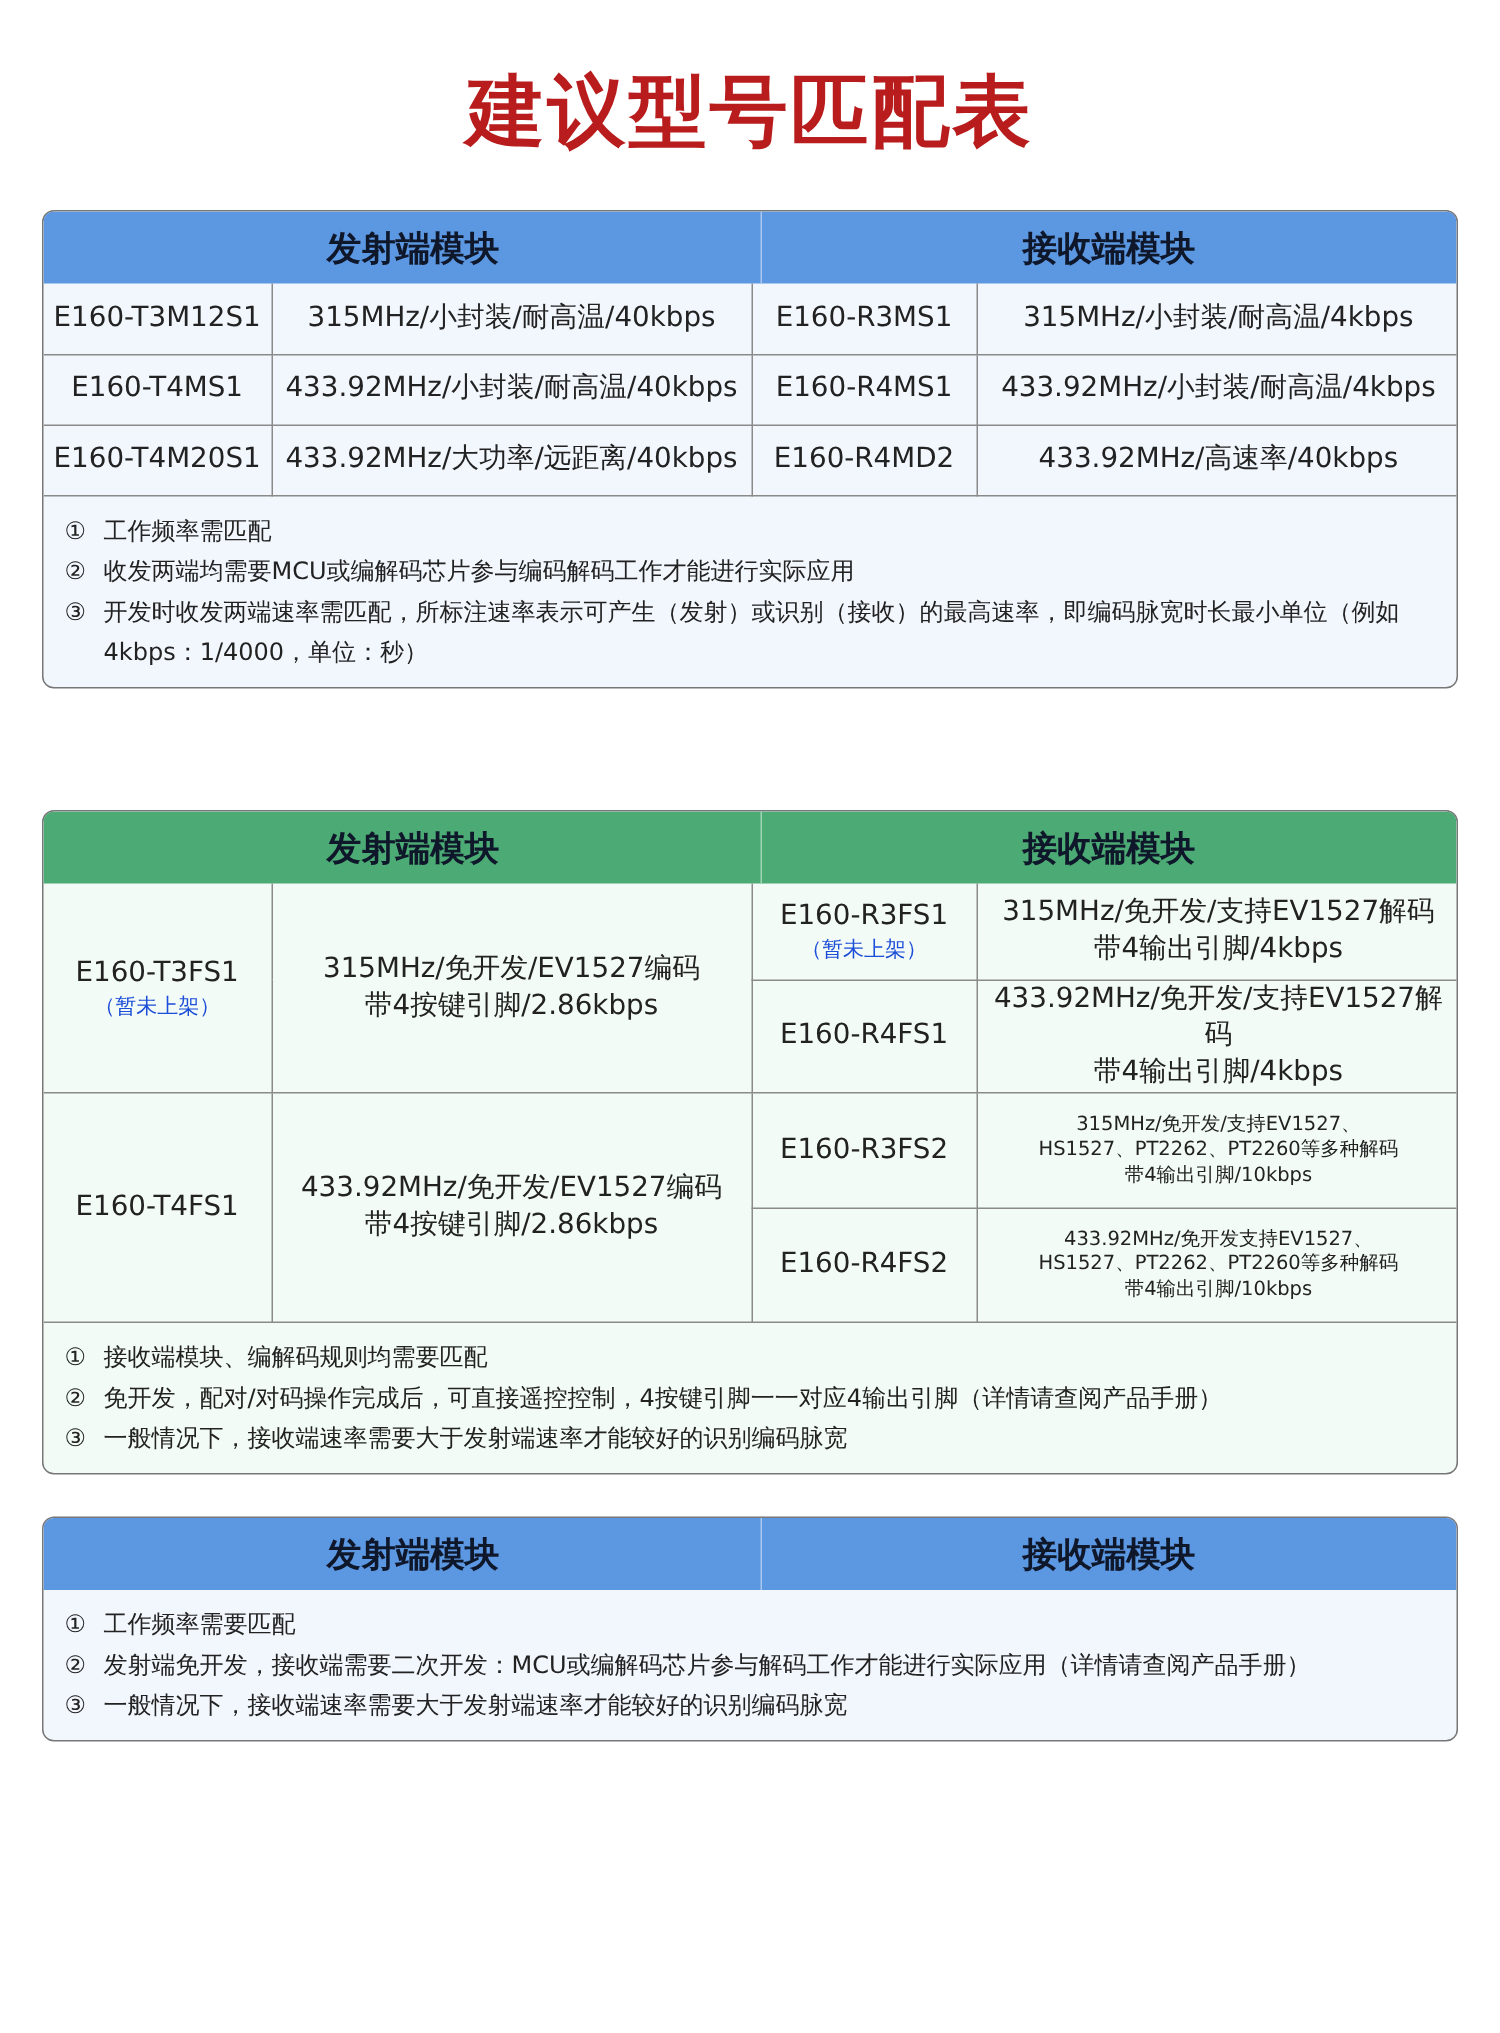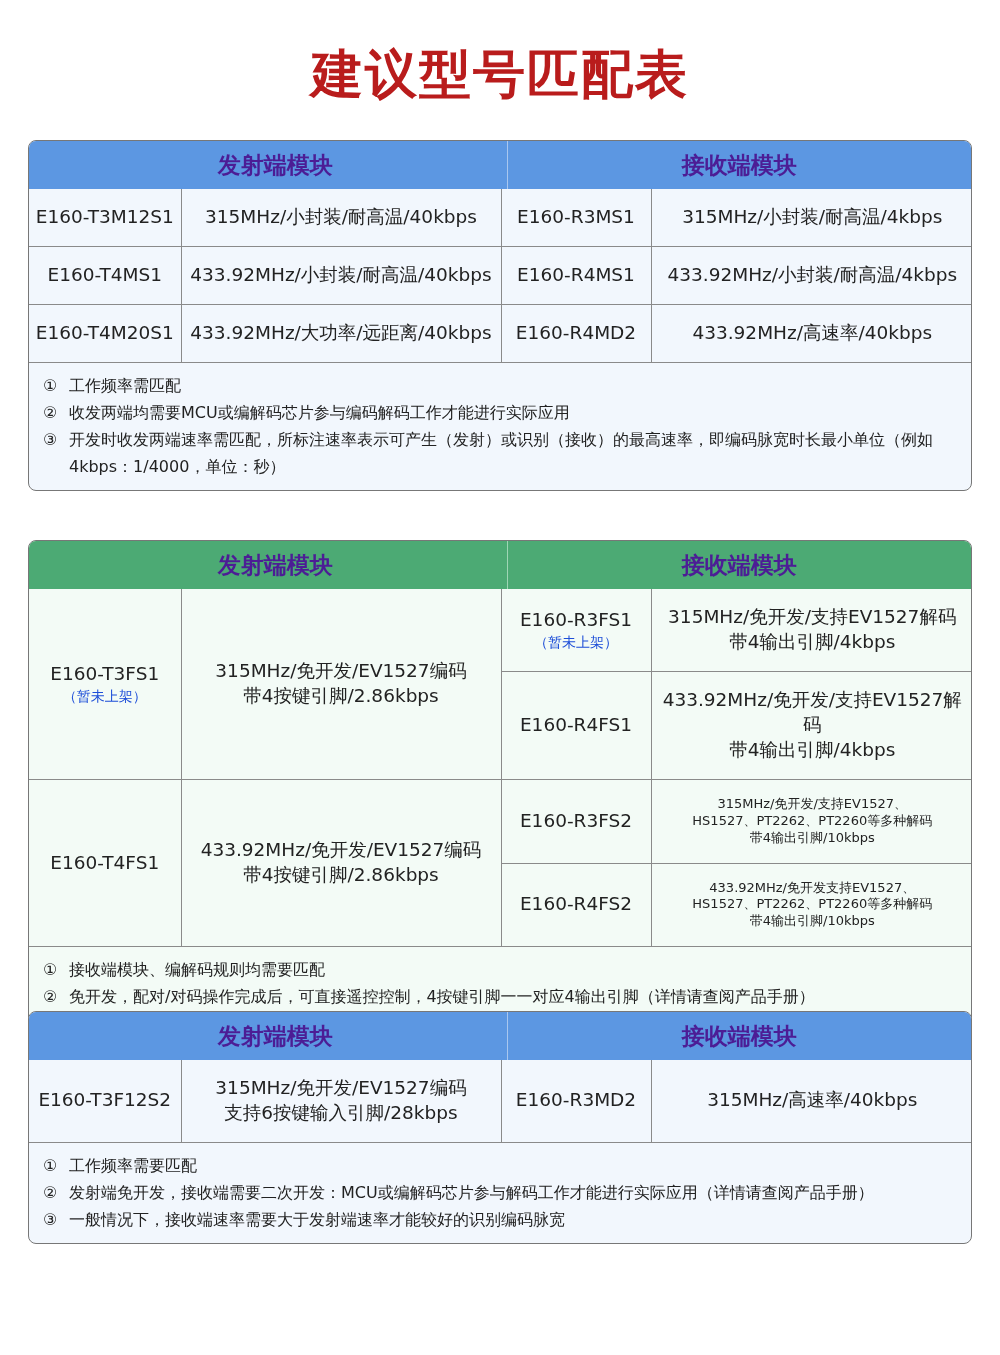--- a/index.html
+++ b/index.html
@@ -12,32 +12,32 @@
     position: absolute; top: 40px; left: 0; width: 1000px;
     text-align: center; font-size: 52px; font-weight: bold; letter-spacing: 2px;
     color: #b91c1c;
   }
   .card {
     position: absolute; left: 28px; width: 944px;
     border: 1.5px solid #777; border-radius: 8px; overflow: hidden;
   }
   .card.blue { background: #f2f7fd; }
   .card.green { background: #f3fbf6; }
-  .hdr { display: flex; height: 48px; color: #4c1d95; font-size: 23px; font-weight: bold; padding-left: 15px; }
+  .hdr { display: flex; height: 48px; color: #0f172a; font-size: 23px; font-weight: bold; padding-left: 15px; }
   .blue .hdr { background: #5c97e2; }
   .green .hdr { background: #4caa74; }
   .hdr > div { display: flex; align-items: center; justify-content: center; }
   .hdr .h-tx { width: 472px; border-right: 1px solid #a9c7ef; }
   .green .hdr .h-tx { border-right-color: #9fd6b5; }
   .hdr .h-rx { width: 472px; }
   table { border-collapse: collapse; width: 944px; table-layout: fixed; }
   td {
     border-right: 1px solid #8a8a8a; border-bottom: 1px solid #8a8a8a;
     text-align: center; vertical-align: middle; font-size: 18.5px; line-height: 1.35;
-    color: #222; padding: 16px 2px;
+    color: #222; padding: 0 2px;
   }
   td:last-child { border-right: none; }
   .sub { display: block; font-size: 14px; color: #1d4ed8; }
   .small { font-size: 13px; line-height: 1.3; }
   .notes { padding: 9px 0 10px 14px; font-size: 16px; line-height: 27px; color: #222; }
   .note { display: flex; }
   .note .num { width: 26px; flex: none; }
   .note .txt { flex: 1; padding-right: 20px; }
 </style>
 </head>
@@ -177,29 +177,20 @@
     <div class="h-rx">接收端模块</div>
   </div>
   <table>
     <colgroup>
         <col style="width:152px">
         <col style="width:320px">
         <col style="width:150px">
         <col style="width:322px">
       </colgroup>
     <tbody>
-        <tr style="height:66px">
-      <td>E160-T3F12S2</td>
-      <td>
-        <div>315MHz/免开发/EV1527编码</div>
-        <div>支持6按键输入引脚/28kbps</div>
-      </td>
-      <td>E160-R3MD2</td>
-      <td>315MHz/高速率/40kbps</td>
-    </tr>
   </tbody>
     </table>
   <div class="notes">
     <div class="note">
         <span class="num">①</span>
         <span class="txt">工作频率需要匹配</span>
       </div>
     <div class="note">
         <span class="num">②</span>
         <span class="txt">发射端免开发，接收端需要二次开发：MCU或编解码芯片参与解码工作才能进行实际应用（详情请查阅产品手册）</span>

